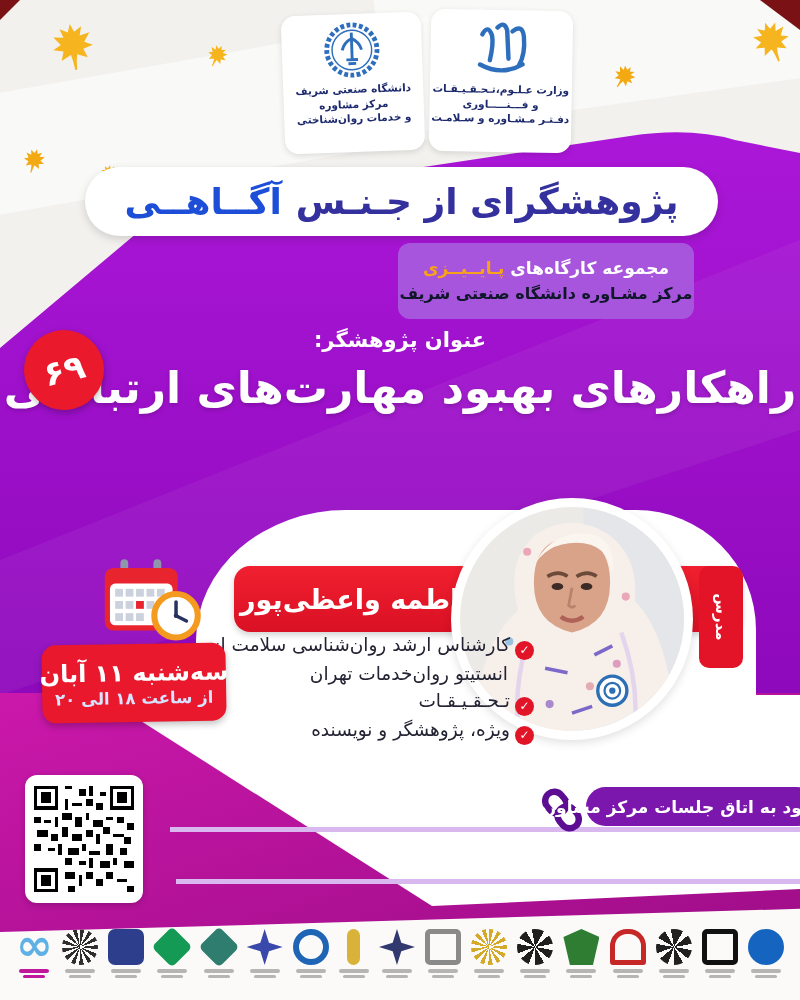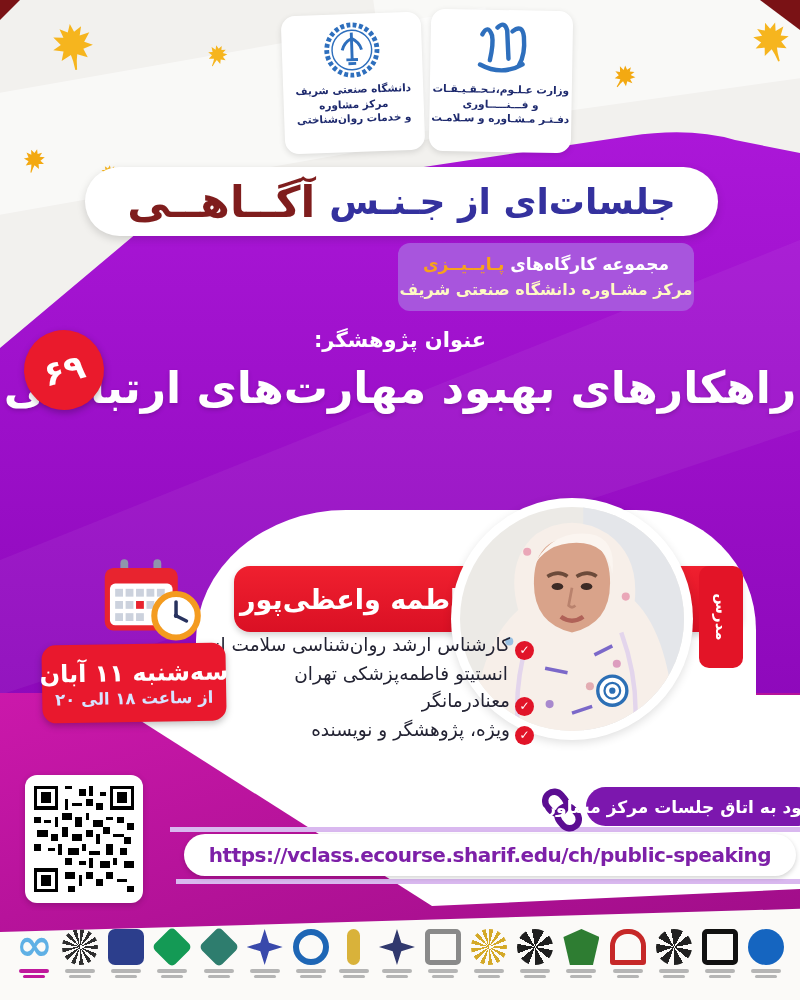--- a/index.html
+++ b/index.html
@@ -26,27 +26,27 @@
     box-shadow:0 2px 6px rgba(0,0,0,.12);display:flex;flex-direction:column;align-items:center;}
   .card-sharif{left:283px;top:14px;width:140px;height:138px;transform:rotate(-2deg);}
   .card-ministry{left:430px;top:10px;width:142px;height:142px;transform:rotate(1deg);}
   .card .logo{margin-top:7px;}
   .card .ctext{font-size:10.5px;font-weight:bold;color:#1e2a6e;text-align:center;line-height:1.4;margin-top:3px;}
   
   .title-pill{left:85px;top:167px;width:633px;height:69px;background:#fff;border-radius:40px;
     z-index:4;display:flex;align-items:center;justify-content:center;gap:14px;
     box-shadow:0 3px 8px rgba(0,0,0,.15);}
   .title-pill .p1{color:#34319e;font-size:36px;font-weight:bold;}
-  .title-pill .p2{color:#7f1d1d;font-size:43px;font-weight:bold;}
-  
-  .subtitle-box{left:398px;top:243px;width:296px;height:68px;background:#a855dd;border-radius:12px;
+  .title-pill .p2{color:#1d4ed8;font-size:36px;font-weight:bold;}
+  
+  .subtitle-box{left:398px;top:243px;width:296px;height:76px;background:#a855dd;border-radius:12px;
     z-index:4;display:flex;flex-direction:column;align-items:center;justify-content:center;line-height:1.55;}
   .subtitle-box .l1{color:#fff;font-size:17px;font-weight:bold;white-space:nowrap;}
   .subtitle-box .hl{color:#f7a21b;}
-  .subtitle-box .l2{color:#fef9c3;font-size:16px;font-weight:bold;white-space:nowrap;}
+  .subtitle-box .l2{color:#0f172a;font-size:16px;font-weight:bold;white-space:nowrap;}
   
   .ws-label{left:0;top:328px;width:100%;text-align:center;color:#fff;font-size:21px;font-weight:bold;z-index:4;}
   .ws-number{left:24px;top:330px;width:80px;height:80px;border-radius:50%;background:#ea1a2c;z-index:5;
     display:flex;align-items:center;justify-content:center;color:#fff;font-size:34px;font-weight:bold;
     transform:rotate(-14deg);box-shadow:0 3px 7px rgba(0,0,0,.25);}
   .ws-title{left:0;top:362px;width:100%;text-align:center;color:#fff;font-size:44px;font-weight:bold;
     letter-spacing:-1px;white-space:nowrap;z-index:4;text-shadow:0 2px 4px rgba(0,0,0,.18);}
   .ws-audience{left:0;top:458px;width:100%;text-align:center;color:#fff;font-size:17.5px;font-weight:bold;
     white-space:nowrap;z-index:4;}
   
@@ -187,21 +187,21 @@
       </g>
     </svg>
     <div class="ctext">
       <div>وزارت عـلـوم،تـحـقـیـقـات</div>
       <div>و فـــنـــــاوری</div>
       <div>دفـتـر مـشـاوره و سـلامـت</div>
     </div>
   </div>
 
   <div class="abs title-pill">
-    <span class="p1">جلسات‌ای از جـنـس</span>
+    <span class="p1">پژوهشگر‌ای از جـنـس</span>
     <span class="p2">آگــاهــی</span>
   </div>
 
   <div class="abs subtitle-box">
     <div class="l1">
       <span>مجموعه کارگاه‌های</span>
       <span class="hl">پـایــیــزی</span>
     </div>
     <div class="l2">مرکز مشـاوره دانشگاه صنعتی شریف</div>
   </div>
@@ -251,24 +251,24 @@
 
   <div class="abs role-tab">
     <span>مدرس</span>
   </div>
 
   <div class="abs creds">
     <div class="cred-row">
       <span class="chk">✓</span><span>کارشناس ارشد روان‌شناسی سلامت از</span>
     </div>
     <div class="cred-row indent">
-      <span>انستیتو فاطمه‌پزشکی تهران</span>
+      <span>انستیتو روان‌خدمات تهران</span>
     </div>
     <div class="cred-row">
-      <span class="chk">✓</span><span>معنادرمانگر</span>
+      <span class="chk">✓</span><span>تـحـقـیـقـات</span>
     </div>
     <div class="cred-row">
       <span class="chk">✓</span><span>ویژه، پژوهشگر و نویسنده</span>
     </div>
   </div>
 
   <svg class="abs cal-icon" width="100" height="90" viewBox="0 0 115 100">
     <rect x="20" y="2" width="9" height="20" rx="4.5" fill="#8f96ab"></rect>
     <rect x="58" y="2" width="9" height="20" rx="4.5" fill="#8f96ab"></rect>
     <rect x="2" y="12" width="84" height="72" rx="10" fill="#e8242f"></rect>
@@ -299,21 +299,20 @@
     <div class="d2">از ساعت ۱۸ الی ۲۰</div>
   </div>
 
   <svg class="abs chain" width="44" height="48" viewBox="0 0 48 52">
     <g fill="none" stroke="#5c0d92" stroke-width="7" stroke-linecap="round" transform="rotate(-40 24 26)">
       <rect x="14" y="3" width="20" height="25" rx="10"></rect>
       <rect x="14" y="24" width="20" height="25" rx="10"></rect>
     </g>
   </svg>
   <div class="abs link-pill">لینک ورود به اتاق جلسات مرکز مشاوره</div>
-  <div class="abs url-pill">https://vclass.ecourse.sharif.edu/ch/public-speaking</div>
 
   <div class="abs qr">
     <svg width="100" height="108" viewBox="0 0 29 31" shape-rendering="crispEdges">
       <rect width="29" height="31" fill="#fff"></rect>
       <g fill="#000">
         <rect x="0" y="0" width="7" height="7"></rect>
           <rect x="1" y="1" width="5" height="5" fill="#fff"></rect>
           <rect x="2" y="2" width="3" height="3"></rect>
         <rect x="22" y="0" width="7" height="7"></rect>
           <rect x="23" y="1" width="5" height="5" fill="#fff"></rect>

